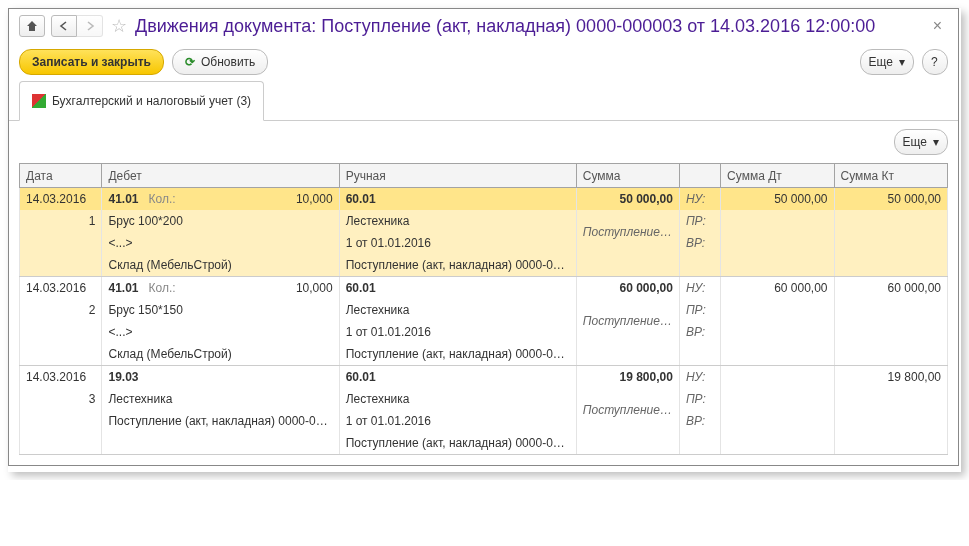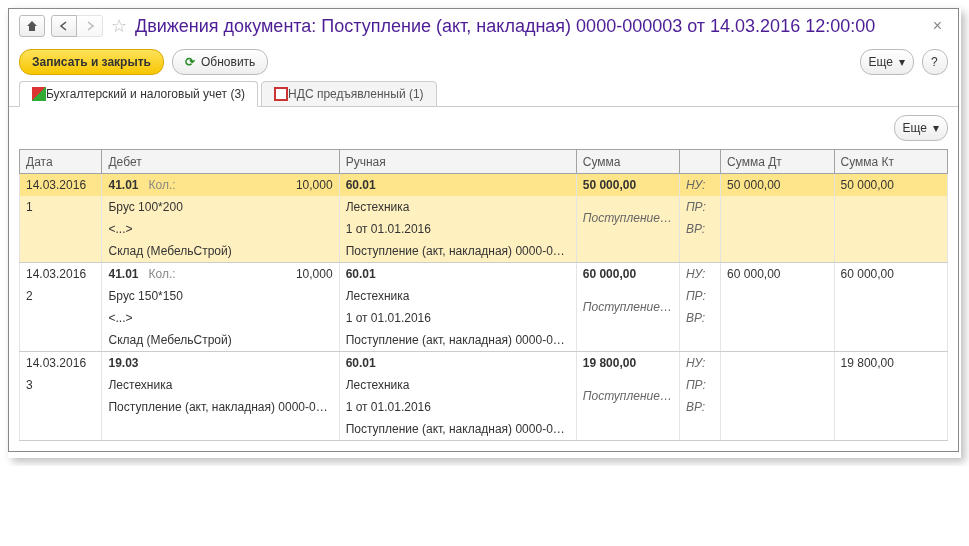--- a/index.html
+++ b/index.html
@@ -19,32 +19,32 @@
 .toolbar{display:flex;align-items:center;padding:6px 10px;gap:8px}
 .btn{height:26px;border:1px solid #bbb;border-radius:12px;background:linear-gradient(#fff,#eee);padding:0 12px;display:flex;align-items:center;gap:6px;cursor:pointer;font-size:12px}
 .btn-primary{background:linear-gradient(#ffe25a,#f7c600);border-color:#d6a800;font-weight:bold}
 .btn-small{padding:0 8px}
 .spacer{flex:1}
 .qmark{width:26px}
 .refresh-icon{color:#2a8c2a;font-weight:bold}
 .chk-row{display:flex;align-items:center;gap:10px;padding:4px 10px 10px 10px}
 .chk{width:14px;height:14px;border:1px solid #999;border-radius:2px;background:#fff;cursor:pointer}
 .tabs-row{display:flex;align-items:flex-end;padding:0 10px;border-bottom:1px solid #ccc}
-.tab{border:1px solid #ccc;border-bottom:1px solid #fff;border-radius:4px 4px 0 0;padding:5px 12px;margin-right:3px;margin-bottom:-1px;background:#fff;display:flex;align-items:center;cursor:pointer;font-size:12px}
+.tab{border:1px solid #ccc;border-bottom:1px solid #fff;border-radius:4px 4px 0 0;padding:12px 12px;margin-right:3px;margin-bottom:-1px;background:#fff;display:flex;align-items:center;gap:6px;cursor:pointer;font-size:12px}
 .tab.inactive{background:#f4f4f4;border-bottom:1px solid #ccc;color:#555}
 .tab-icon{width:14px;height:14px;display:inline-block}
 .icon-acc{background:linear-gradient(135deg,#d33 50%,#3a3 50%)}
 .icon-vat{background:#fff;border:2px solid #c33}
 .sub-toolbar{display:flex;padding:8px 10px}
 .grid-wrap{padding:0 10px 10px 10px}
 .grid{width:100%;border-collapse:collapse;border:1px solid #ccc;table-layout:fixed}
 .grid th{background:#f4f4f4;border:1px solid #a3a3a3;padding:4px 6px;text-align:left;font-weight:normal;color:#555;height:24px}
 .grid td{border-left:1px solid #e4e4e4;border-right:1px solid #e4e4e4;padding:4px 6px;height:22px;vertical-align:middle;white-space:nowrap;overflow:hidden;text-overflow:ellipsis}
 .grid tr.sep td{border-bottom:1px solid #ccc}
-.r{text-align:left}
+.r{text-align:right}
 .i{font-style:italic;color:#666}
 .b{font-weight:bold}
 .sel td{background:#fff0c0}
 .sel-hdr td{background:#ffe58a}
 .col-date{width:80px}
 .col-debit{width:230px}
 .col-credit{width:230px}
 .col-sum{width:100px}
 .col-tag{width:40px}
 .col-sdt{width:110px}
@@ -93,24 +93,20 @@
     <span>▾</span>
   </div>
   <div class="btn btn-small qmark">?</div>
 </div>
 
 
 <div class="tabs-row">
   <div class="tab">
     <span class="tab-icon icon-acc"></span>
     <span>Бухгалтерский и налоговый учет (3)</span>
-  </div>
-  <div class="tab inactive">
-    <span class="tab-icon icon-vat"></span>
-    <span>НДС предъявленный (1)</span>
   </div>
 </div>
 
 <div class="sub-toolbar">
   <div class="spacer"></div>
   <div class="btn btn-small">
     <span>Еще</span>
     <span>▾</span>
   </div>
 </div>

